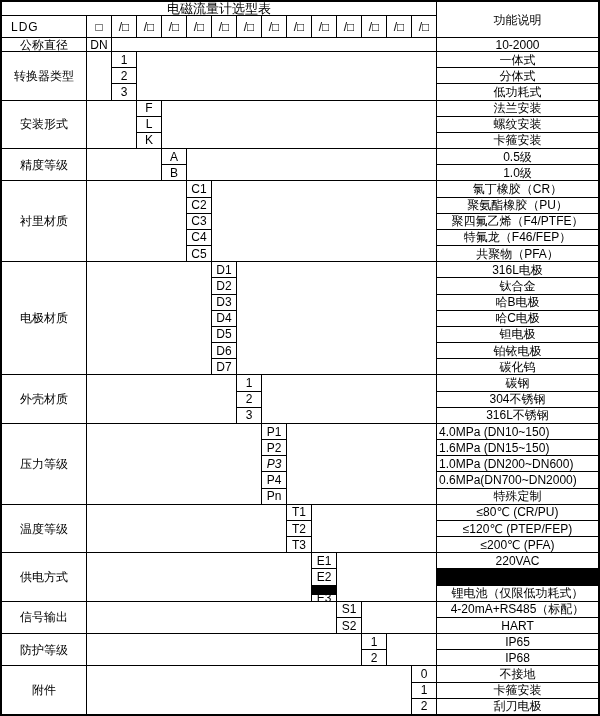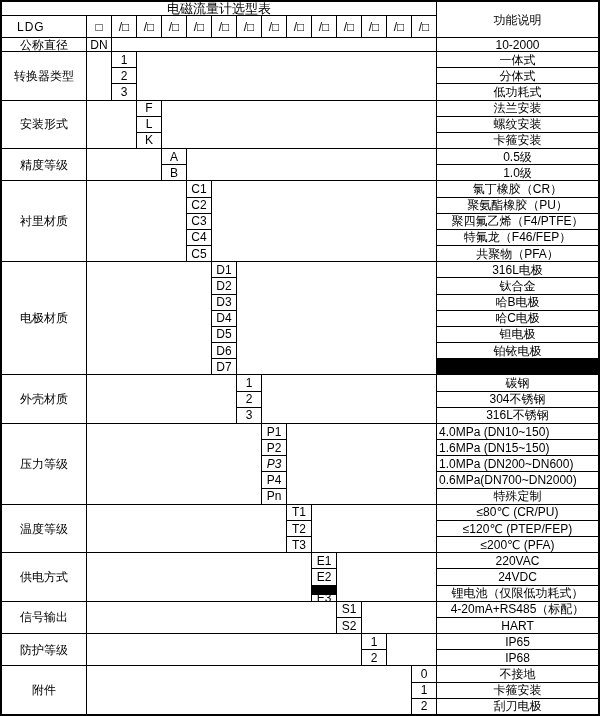--- a/index.html
+++ b/index.html
@@ -11,21 +11,21 @@
     grid-template-rows: 13px 21px 13px repeat(41, 1fr);
     gap:1px;
     font-family:"Liberation Sans","DejaVu Sans",sans-serif;
     font-size:12px; color:#000;
   }
   .cell {
     background:#fff; display:flex; align-items:center; justify-content:center;
     overflow:hidden; white-space:nowrap; line-height:1;
   }
   .title-cell { font-size:13px; }
-  .model-prefix-cell { justify-content:flex-start; padding-left:15px; letter-spacing:1px; }
+  .model-prefix-cell { justify-content:flex-start; padding-left:9px; letter-spacing:1px; }
   .slot-cell { font-size:12px; }
   .func-left { justify-content:flex-start; padding-left:2px; }
   .label-cell { font-size:12px; }
 </style>
 </head>
 <body>
 
 <div class="sheet">
     <div class="cell title-cell" style="grid-area: 1 / 1 / auto / 16;">电磁流量计选型表</div>
     <div class="cell label-cell" style="grid-area: 1 / 16 / 3 / 17;">功能说明</div>
@@ -95,20 +95,21 @@
     <div class="cell" style="grid-area: 18 / 16 / auto / 17;">钛合金</div>
     <div class="cell" style="grid-area: 19 / 7 / auto / 8;">D3</div>
     <div class="cell" style="grid-area: 19 / 16 / auto / 17;">哈B电极</div>
     <div class="cell" style="grid-area: 20 / 7 / auto / 8;">D4</div>
     <div class="cell" style="grid-area: 20 / 16 / auto / 17;">哈C电极</div>
     <div class="cell" style="grid-area: 21 / 7 / auto / 8;">D5</div>
     <div class="cell" style="grid-area: 21 / 16 / auto / 17;">钽电极</div>
     <div class="cell" style="grid-area: 22 / 7 / auto / 8;">D6</div>
     <div class="cell" style="grid-area: 22 / 16 / auto / 17;">铂铱电极</div>
     <div class="cell" style="grid-area: 23 / 7 / auto / 8;">D7</div>
+    <div class="cell" style="grid-area: 23 / 16 / auto / 17;">碳化钨</div>
     <div class="cell label-cell" style="grid-area: 24 / 1 / 27 / 2;">外壳材质</div>
     <div class="cell" style="grid-area: 24 / 2 / 27 / 8;"></div>
     <div class="cell" style="grid-area: 24 / 9 / 27 / 16;"></div>
     <div class="cell" style="grid-area: 24 / 8 / auto / 9;">1</div>
     <div class="cell" style="grid-area: 24 / 16 / auto / 17;">碳钢</div>
     <div class="cell" style="grid-area: 25 / 8 / auto / 9;">2</div>
     <div class="cell" style="grid-area: 25 / 16 / auto / 17;">304不锈钢</div>
     <div class="cell" style="grid-area: 26 / 8 / auto / 9;">3</div>
     <div class="cell" style="grid-area: 26 / 16 / auto / 17;">316L不锈钢</div>
     <div class="cell label-cell" style="grid-area: 27 / 1 / 32 / 2;">压力等级</div>
@@ -132,21 +133,20 @@
     <div class="cell" style="grid-area: 33 / 10 / auto / 11;">T2</div>
     <div class="cell" style="grid-area: 33 / 16 / auto / 17;">≤120℃ (PTEP/FEP)</div>
     <div class="cell" style="grid-area: 34 / 10 / auto / 11;">T3</div>
     <div class="cell" style="grid-area: 34 / 16 / auto / 17;">≤200℃ (PFA)</div>
     <div class="cell label-cell" style="grid-area: 35 / 1 / 38 / 2;">供电方式</div>
     <div class="cell" style="grid-area: 35 / 2 / 38 / 11;"></div>
     <div class="cell" style="grid-area: 35 / 12 / 38 / 16;"></div>
     <div class="cell" style="grid-area: 35 / 11 / auto / 12;">E1</div>
     <div class="cell" style="grid-area: 35 / 16 / auto / 17;">220VAC</div>
     <div class="cell" style="grid-area: 36 / 11 / auto / 12;">E2</div>
-    <div class="cell" style="grid-area: 36 / 16 / auto / 17;">24VDC</div>
     <div class="cell" style="grid-area: 37 / 11 / auto / 12; margin-top: 9px;">E3</div>
     <div class="cell" style="grid-area: 37 / 16 / auto / 17;">锂电池（仅限低功耗式）</div>
     <div class="cell label-cell" style="grid-area: 38 / 1 / 40 / 2;">信号输出</div>
     <div class="cell" style="grid-area: 38 / 2 / 40 / 12;"></div>
     <div class="cell" style="grid-area: 38 / 13 / 40 / 16;"></div>
     <div class="cell" style="grid-area: 38 / 12 / auto / 13;">S1</div>
     <div class="cell" style="grid-area: 38 / 16 / auto / 17;">4-20mA+RS485（标配）</div>
     <div class="cell" style="grid-area: 39 / 12 / auto / 13;">S2</div>
     <div class="cell" style="grid-area: 39 / 16 / auto / 17;">HART</div>
     <div class="cell label-cell" style="grid-area: 40 / 1 / 42 / 2;">防护等级</div>

